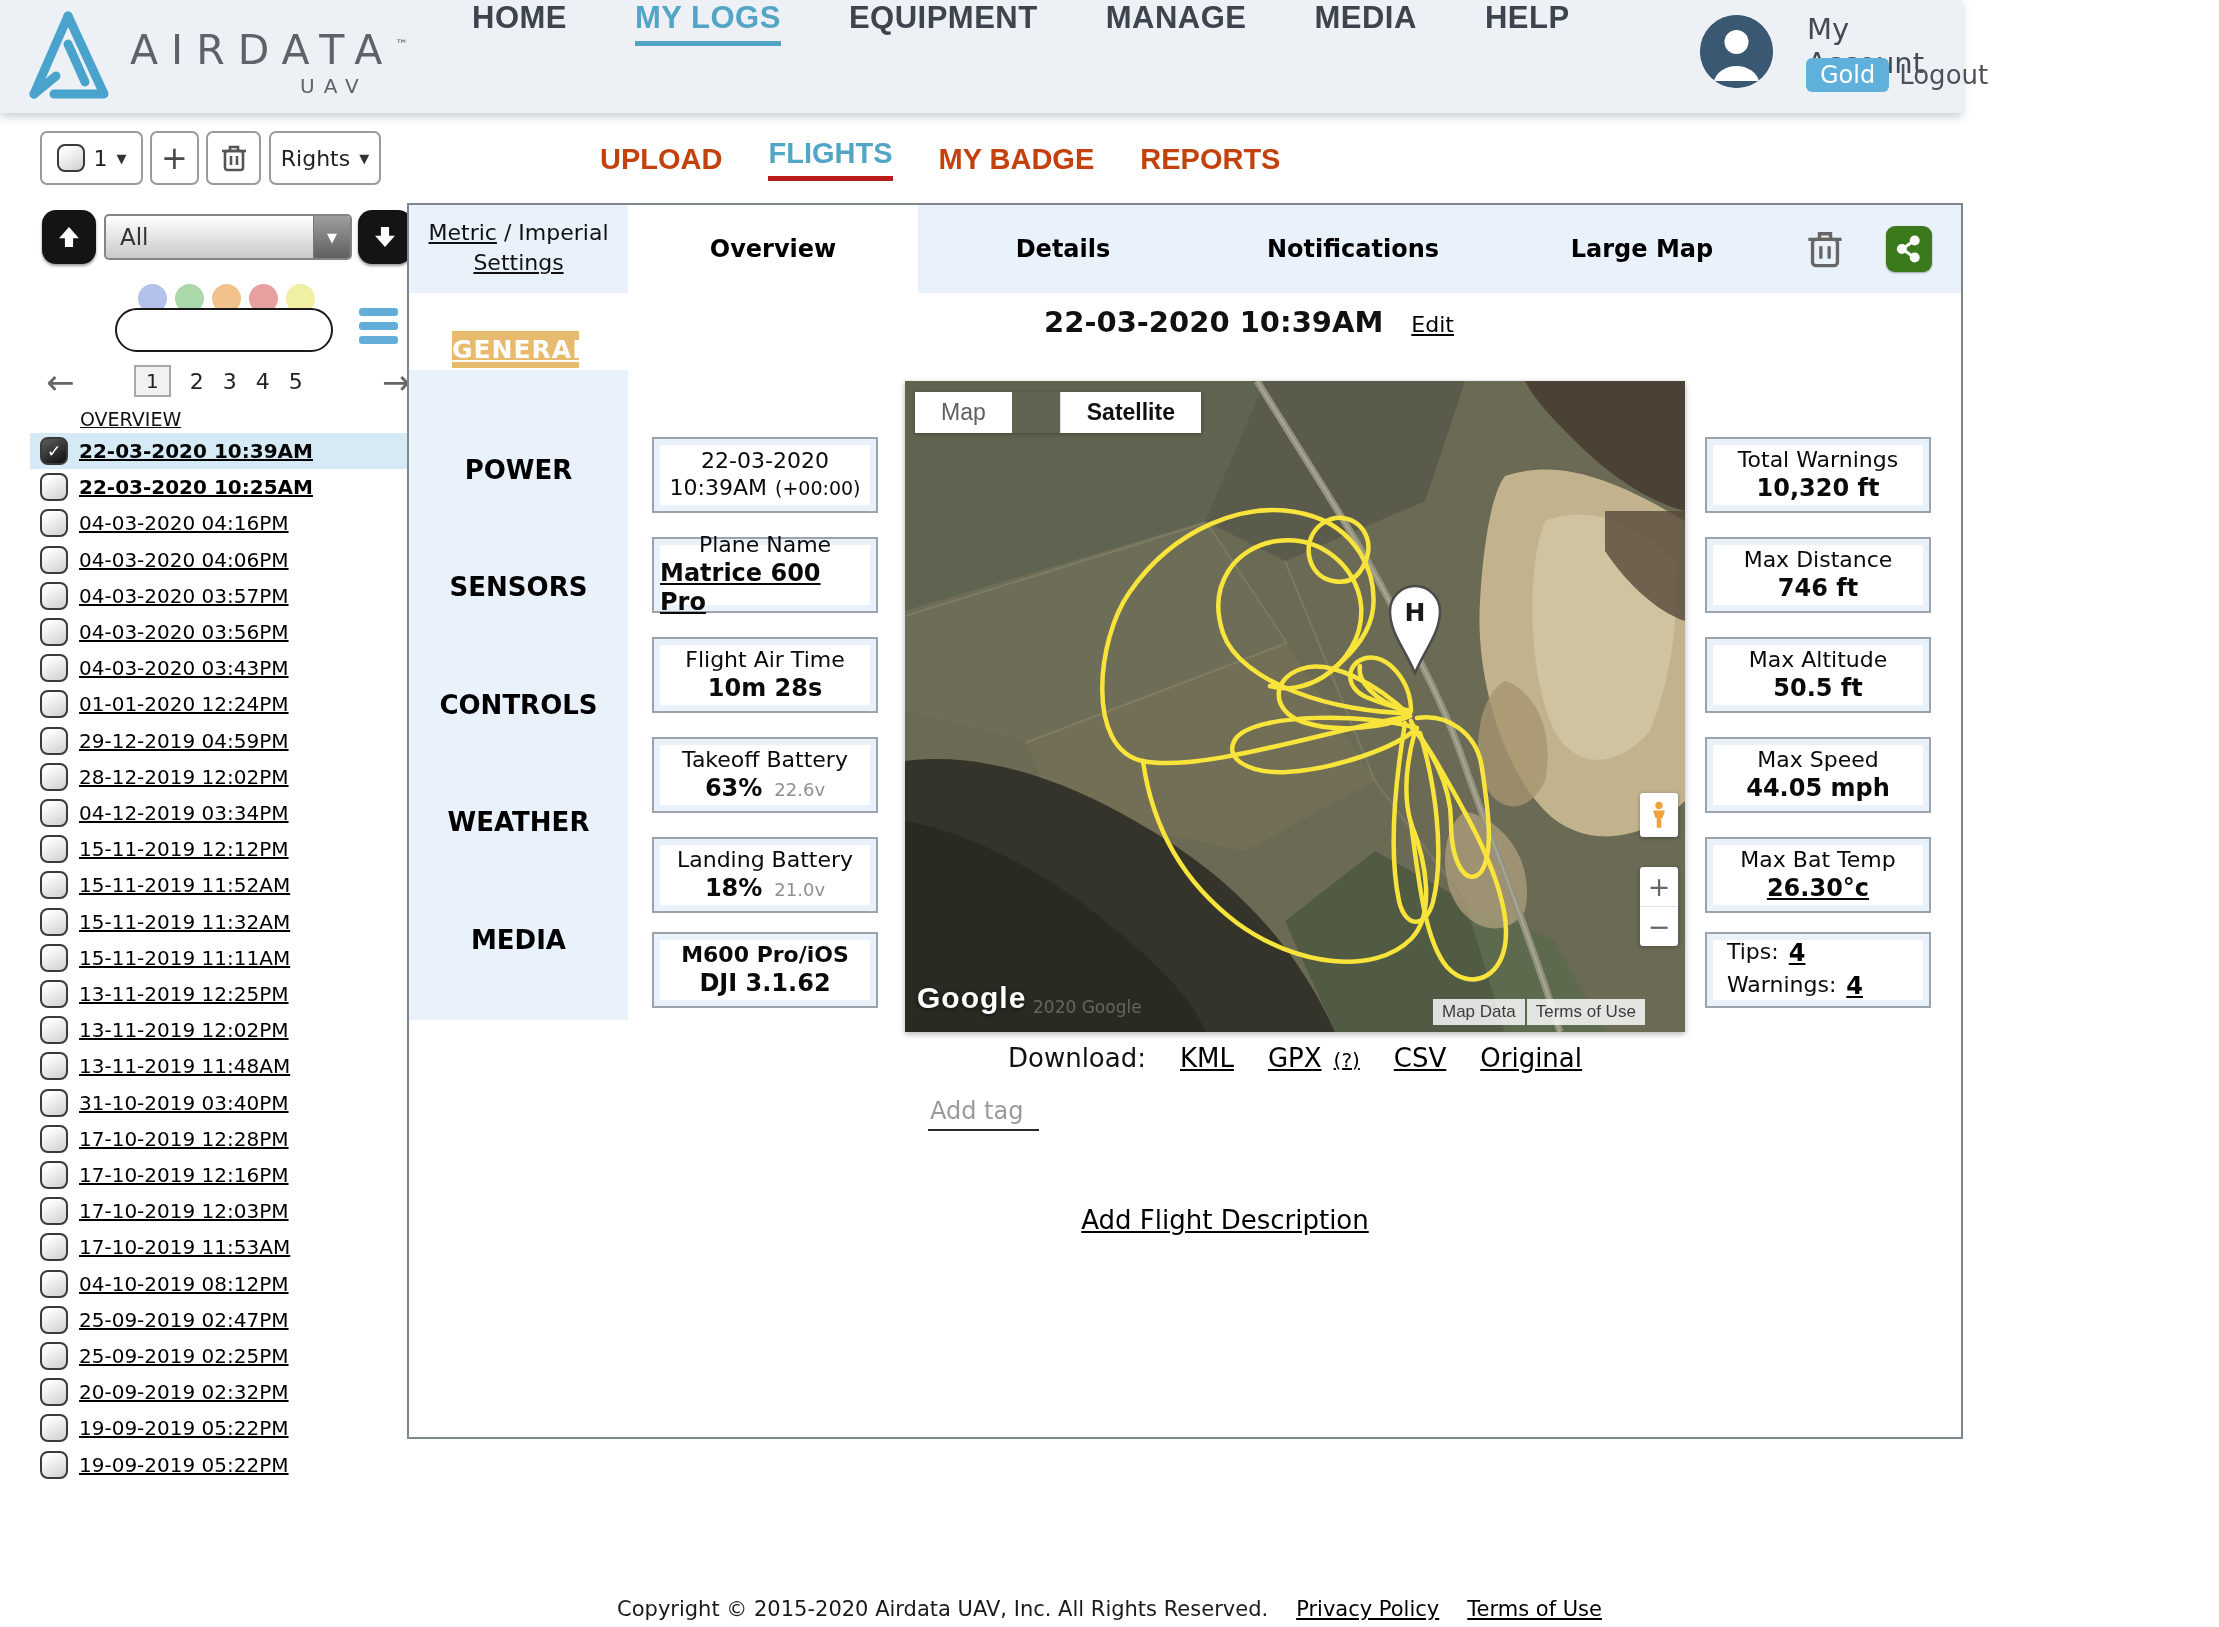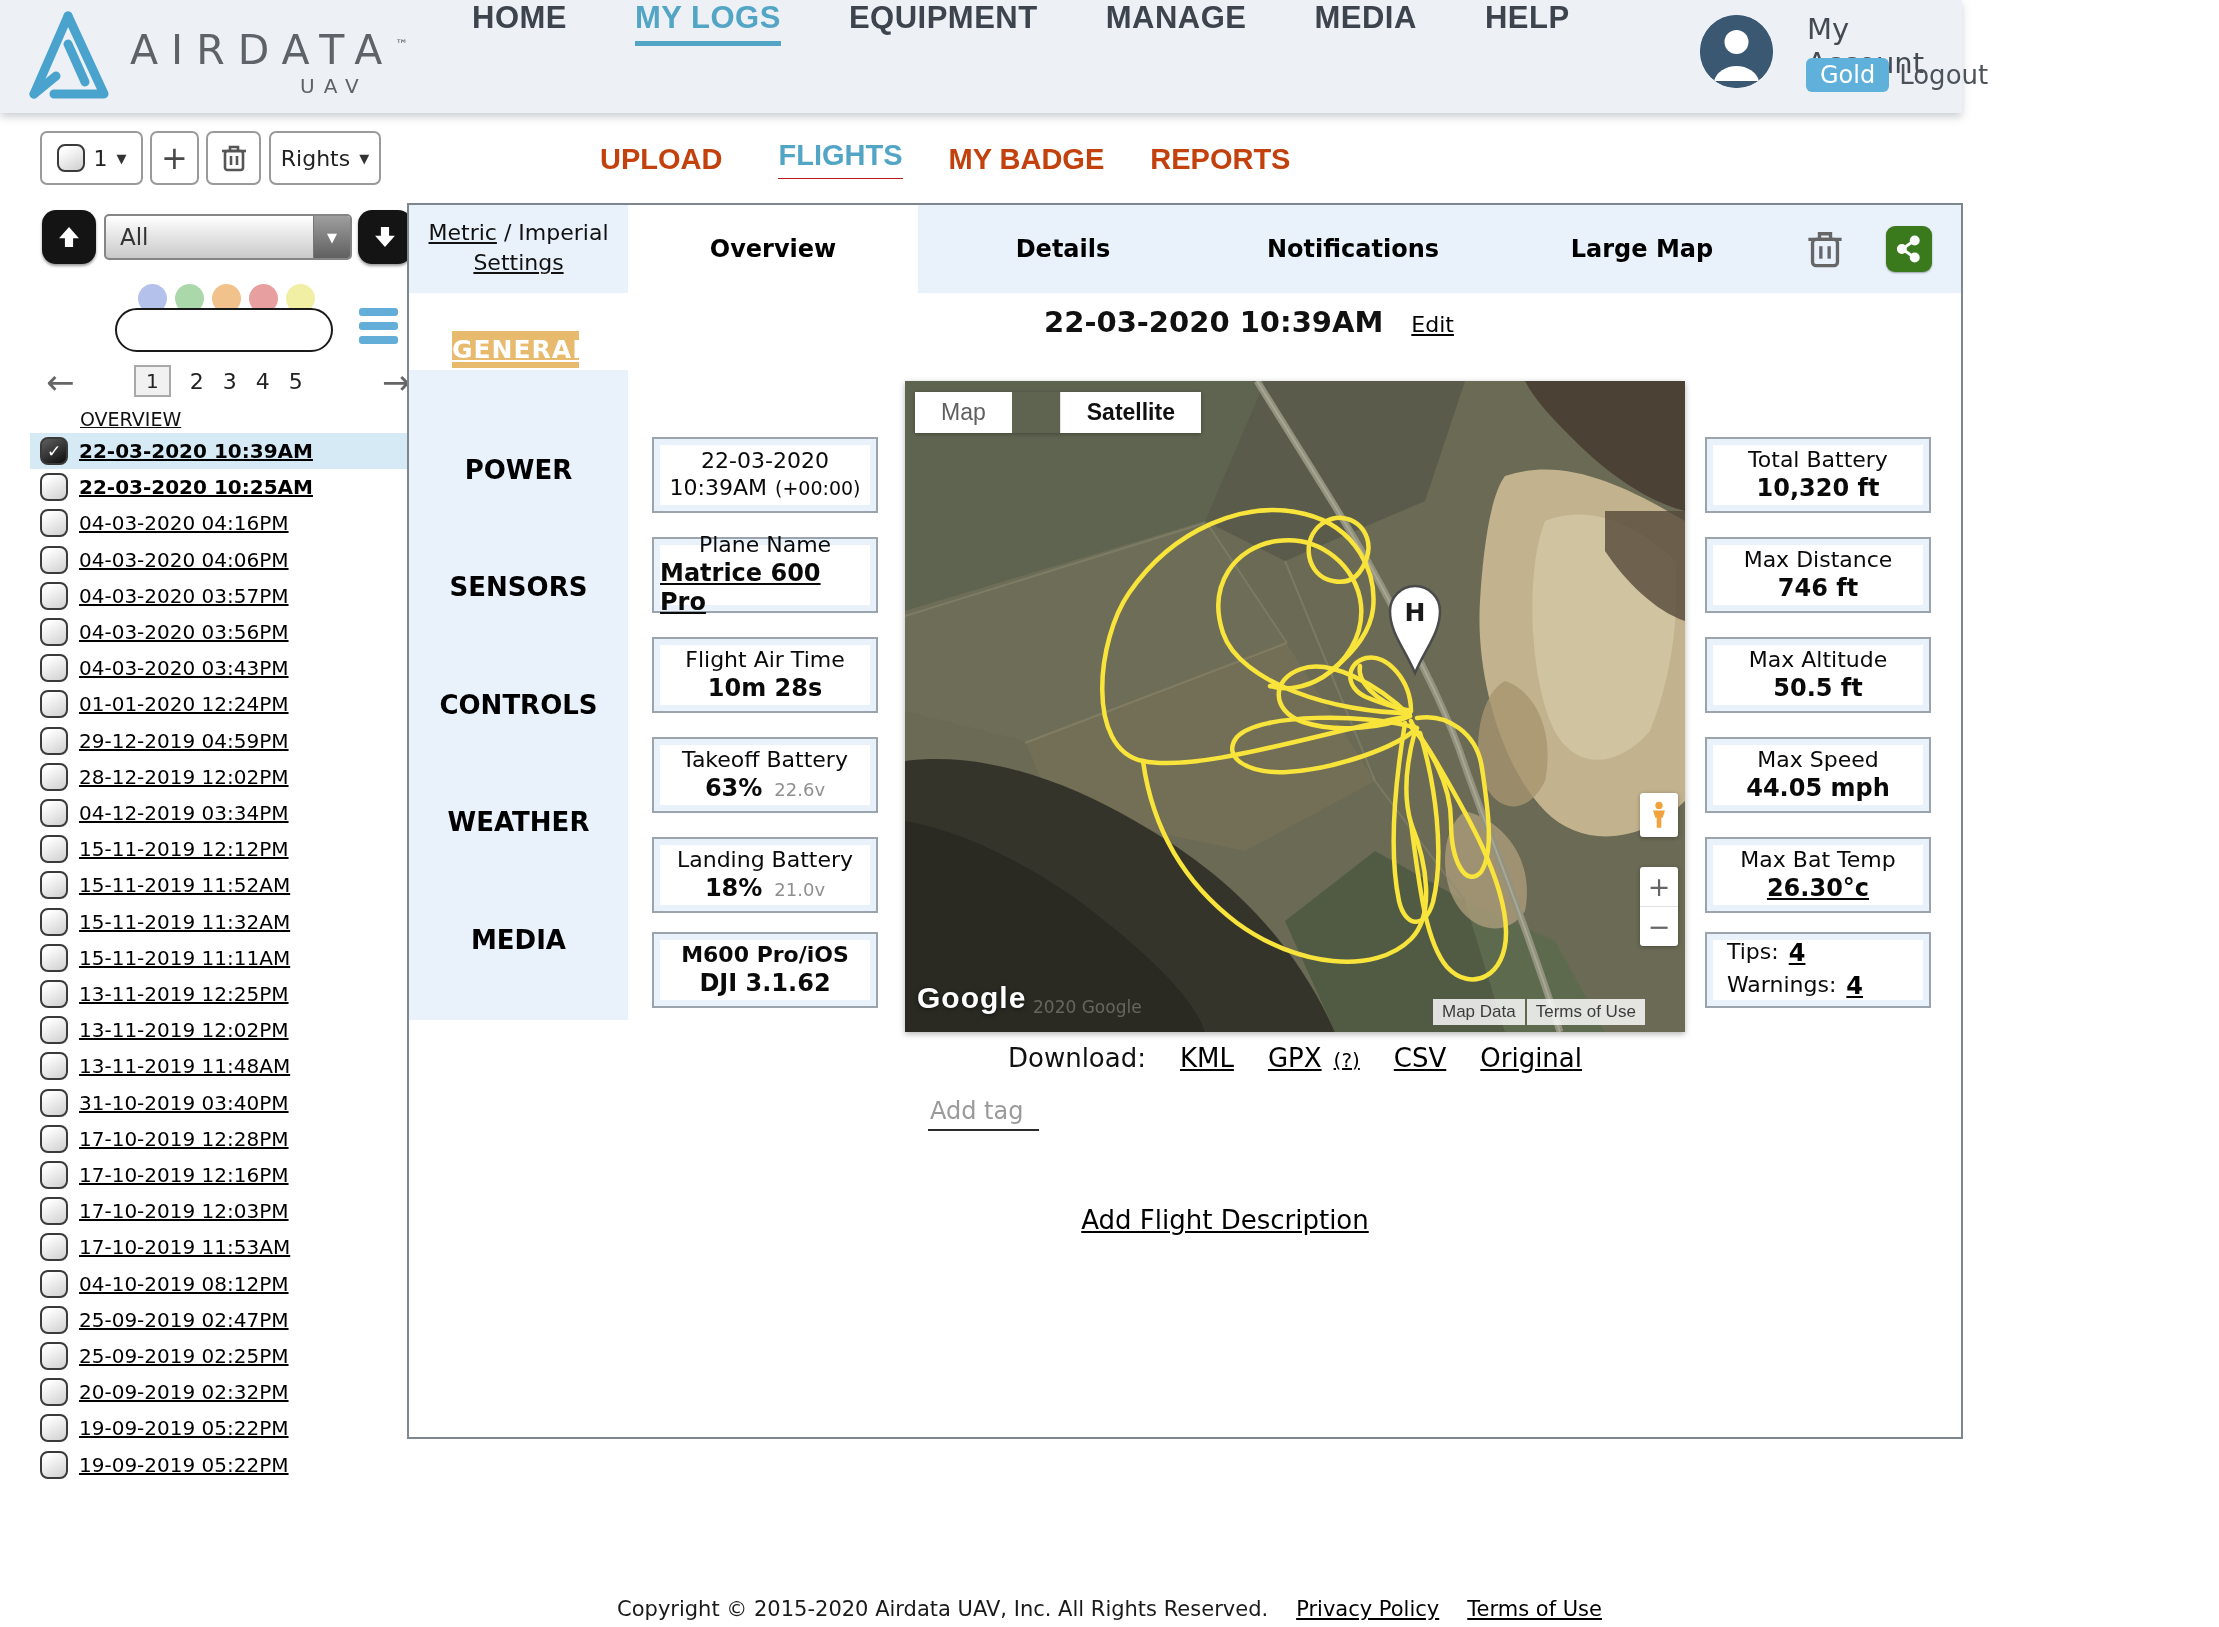--- a/index.html
+++ b/index.html
@@ -29,21 +29,21 @@
         display:flex;align-items:center;justify-content:center;gap:9px;font-size:22px;color:#222;box-sizing:border-box;cursor:default;}
   .caret{font-size:13px;color:#333;}
   .cb{width:24px;height:24px;border:2px solid #3a3a3a;border-radius:8px;flex:none;
       background:linear-gradient(150deg,#ffffff 15%,#cfcfcf);}
   .cb.checked{background:linear-gradient(150deg,#5f5f5f,#0d0d0d);color:#fff;font-size:17px;
       display:flex;align-items:center;justify-content:center;}
   .plus-glyph{font-size:32px;color:#4a4a4a;line-height:1;}
 
   .subnav{position:absolute;left:600px;top:128px;height:62px;display:flex;align-items:center;gap:46px;}
   .subnav-link{font-family:"Liberation Sans",sans-serif;font-size:29px;font-weight:700;color:#c2410c;text-decoration:none;}
-  .subnav-link.active{color:#53a5c6;border-bottom:1px solid #b91c1c;padding-bottom:6px;margin-left:10px;}
+  .subnav-link.active{color:#53a5c6;border-bottom:5px solid #b91c1c;padding-bottom:6px;}
 
   
   .sidebar{position:absolute;left:30px;top:200px;width:379px;height:1300px;}
   .sq-btn{position:absolute;width:54px;height:54px;background:#141414;border-radius:14px;
           display:flex;align-items:center;justify-content:center;box-shadow:0 2px 3px rgba(0,0,0,.4);}
   .filter-select{position:absolute;left:74px;top:14px;width:248px;height:46px;border:2px solid #858585;border-radius:5px;
           background:linear-gradient(#ffffff,#c9c9c9);box-sizing:border-box;display:flex;align-items:center;}
   .filter-select .val{margin-left:14px;font-size:23px;color:#333;}
   .sel-cap{position:absolute;right:0;top:0;bottom:0;width:36px;border-left:1px solid #777;border-radius:0 3px 3px 0;
           background:linear-gradient(#9e9e9e,#606060);display:flex;align-items:center;justify-content:center;}
@@ -538,21 +538,21 @@
       <div class="card" style="left: 243px; top: 727px;">
         <div class="card-in">
           <div class="l1 b">M600 Pro/iOS</div>
           <div class="l2">
             <span class="v">DJI 3.1.62</span>
           </div>
         </div>
       </div>
       <div class="card" style="left: 1296px; top: 232px;">
         <div class="card-in">
-          <div class="l1">Total Battery</div>
+          <div class="l1">Total Warnings</div>
           <div class="l2">
             <span class="v">10,320 ft</span>
           </div>
         </div>
       </div>
       <div class="card" style="left: 1296px; top: 332px;">
         <div class="card-in">
           <div class="l1">Max Distance</div>
           <div class="l2">
             <span class="v">746 ft</span>

